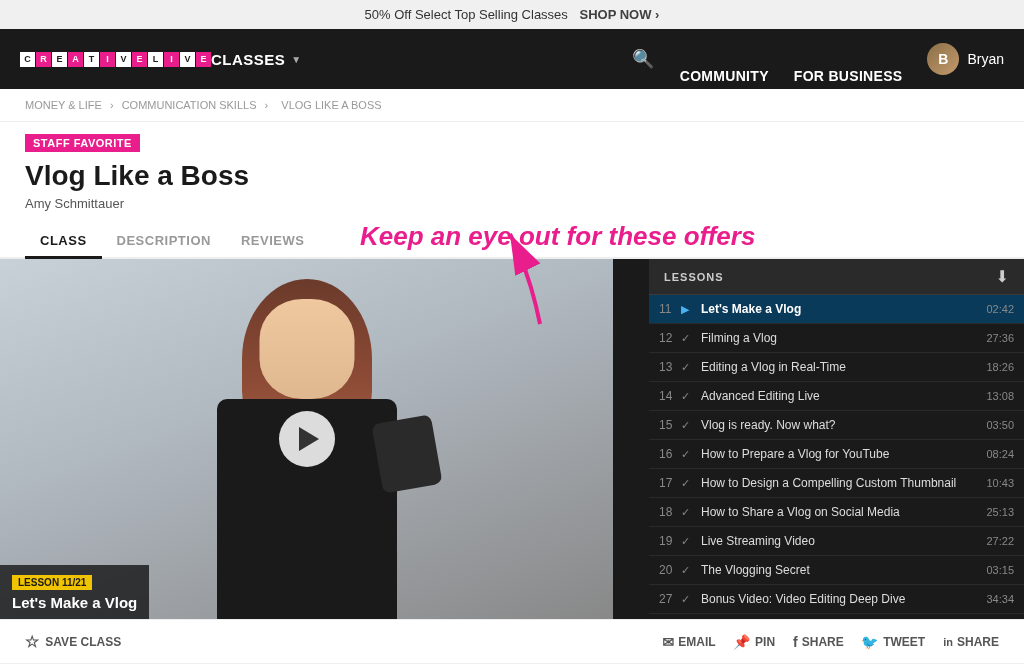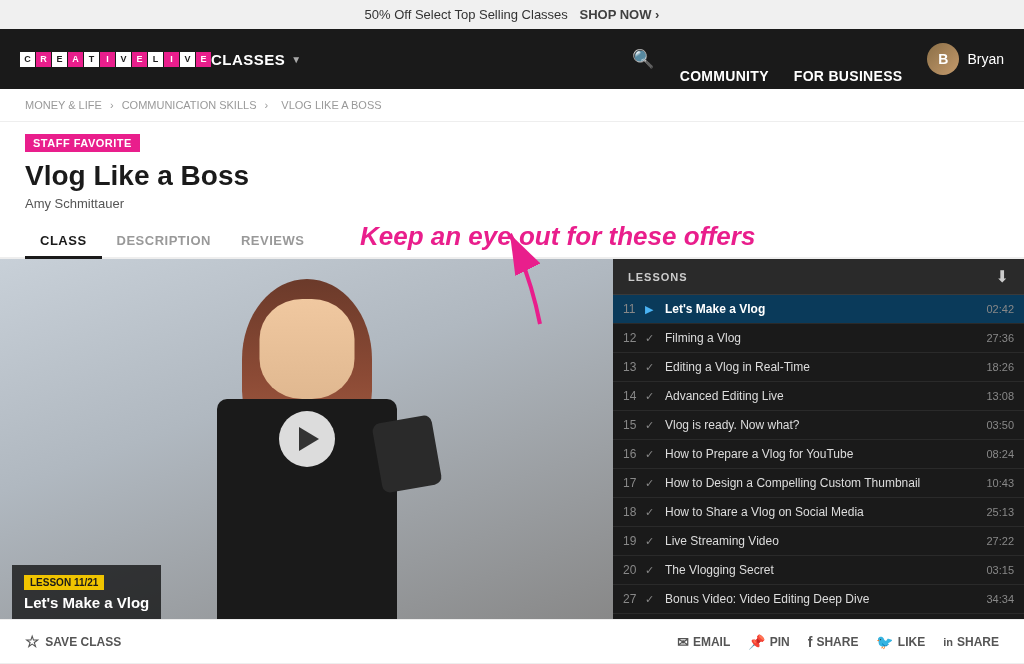--- a/index.html
+++ b/index.html
@@ -177,21 +177,21 @@
       width: 0;
       height: 0;
       border-left: 20px solid #333;
       border-top: 12px solid transparent;
       border-bottom: 12px solid transparent;
       margin-left: 5px;
     }
     .lesson-label {
       position: absolute;
       bottom: 0;
-      left: 12px;
+      left: 0;
       padding: 8px 12px;
       background: rgba(0,0,0,0.7);
       z-index: 3;
     }
     .lesson-badge {
       background: #f0c400;
       color: #1a1a1a;
       font-size: 10px;
       font-weight: bold;
       padding: 2px 6px;
@@ -204,20 +204,21 @@
       font-weight: bold;
     }
 
     
     .lessons-panel {
       flex: 1;
       background: #1a1a1a;
       min-height: 360px;
       display: flex;
       flex-direction: column;
+      padding-left: 36px;
     }
     .lessons-header {
       background: #2a2a2a;
       padding: 8px 15px;
       display: flex;
       align-items: center;
       justify-content: space-between;
       border-bottom: 1px solid #3a3a3a;
     }
     .lessons-title-text {
@@ -572,21 +573,21 @@
       <a class="share-btn">
         <span class="icon-sm">📌</span>
         <span>PIN</span>
       </a>
       <a class="share-btn">
         <span class="icon-sm" style="font-weight:bold; font-size:14px;">f</span>
         <span>SHARE</span>
       </a>
       <a class="share-btn">
         <span class="icon-sm">🐦</span>
-        <span>LIKE</span>
+        <span>TWEET</span>
       </a>
       <a class="share-btn">
         <span class="icon-sm" style="font-size:11px; font-weight:bold;">in</span>
         <span>SHARE</span>
       </a>
     </div>
   </div>
 
 </div>
 

